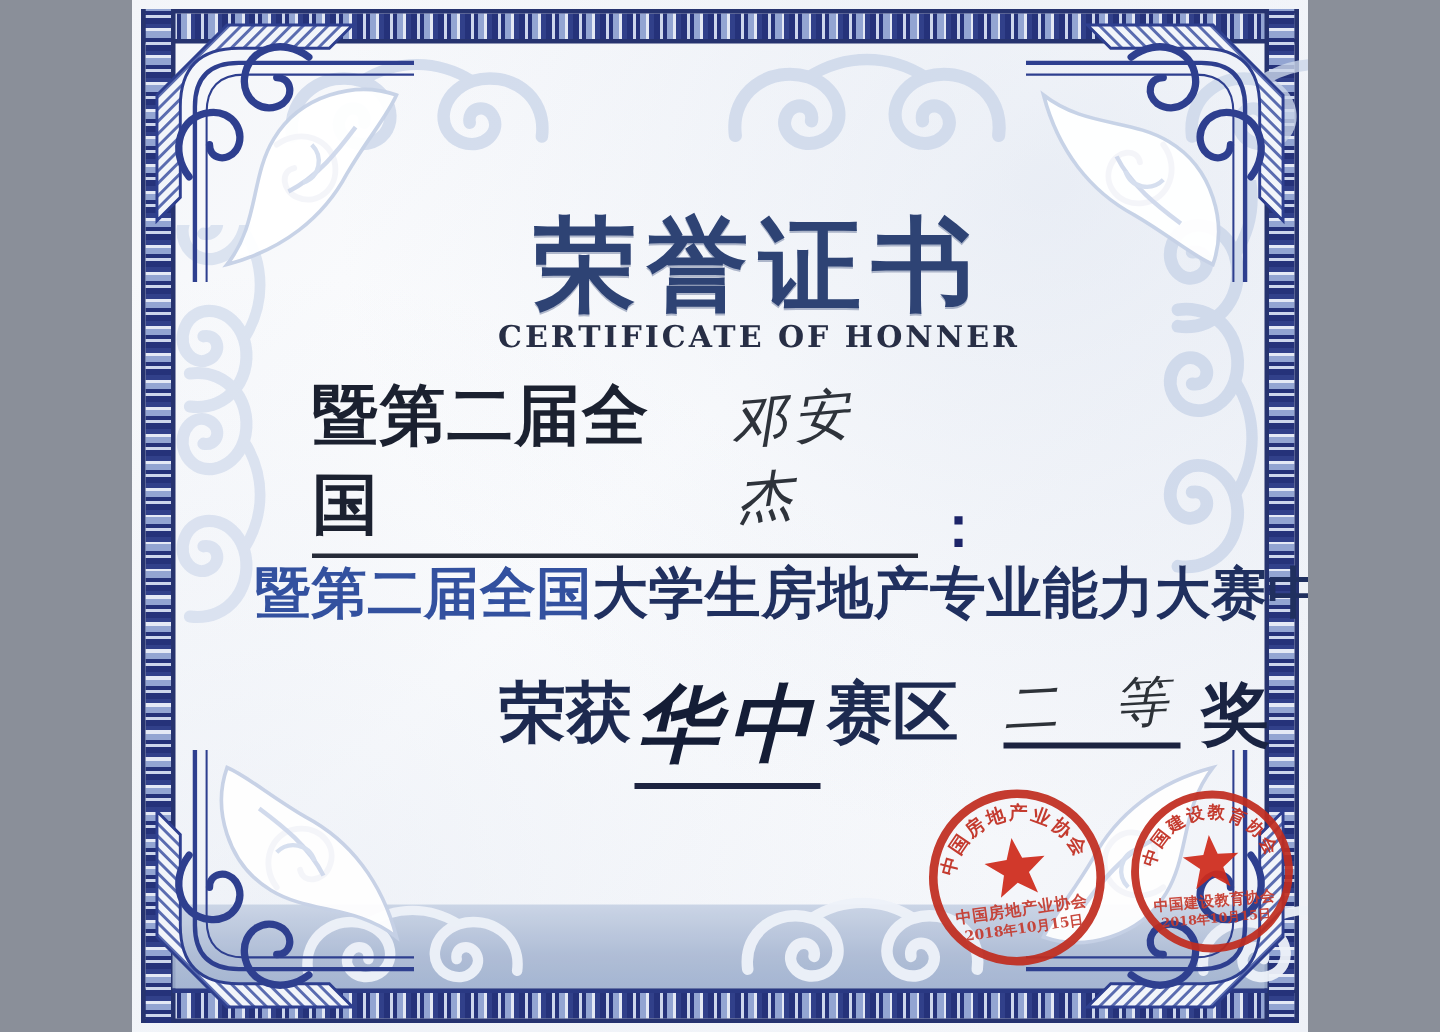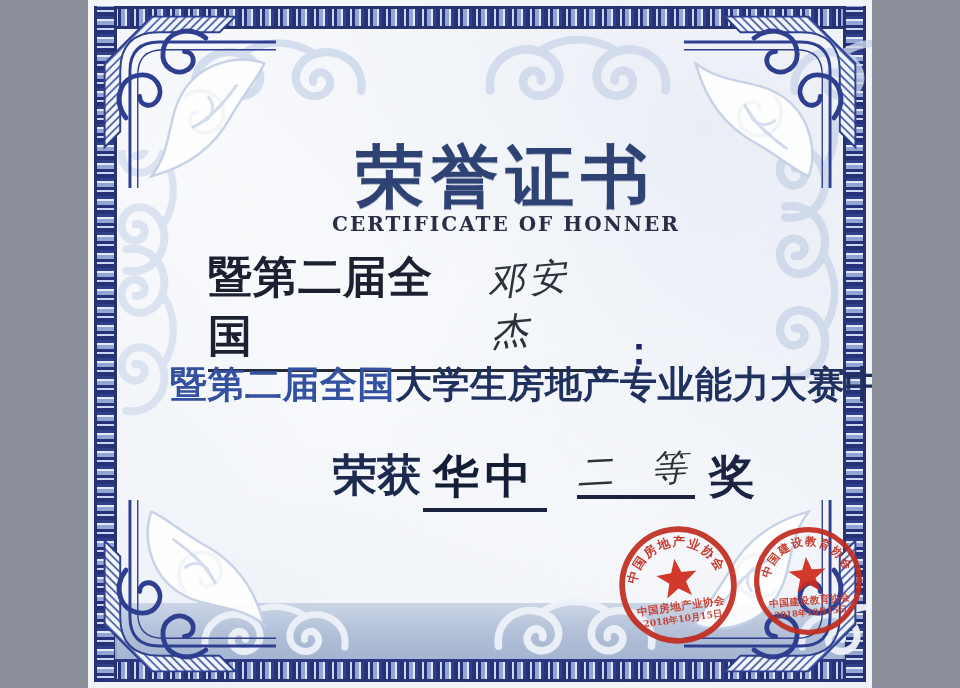--- a/index.html
+++ b/index.html
@@ -66,28 +66,28 @@
   }
   .school{font-size:44px;font-weight:600;color:#1b2130;letter-spacing:1px;}
   .hand{font-style:italic;font-weight:400;}
   .signature{
     font-size:37px;color:#2e333b;margin-left:18px;letter-spacing:5px;
     display:inline-block;transform:rotate(-5deg) translateY(-2px);
   }
   .colon{font-size:38px;font-weight:700;color:#1c2468;margin-left:8px;line-height:1.1;}
   .bodyline{position:absolute;white-space:nowrap;font-weight:600;font-size:37px;letter-spacing:.5px;}
   .body1{top:318px;left:97px;}
-  .body2{top:360px;left:82px;}
+  .body2{top:371px;left:82px;}
   .lead{color:#33519f;}
   .rest{color:#20305f;}
   .award-row{position:absolute;top:446px;left:245px;display:flex;align-items:flex-start;white-space:nowrap;}
   .award-text{font-size:44px;font-weight:700;color:#1d2a50;}
   .blank{border-bottom:4px solid #1c2340;text-align:center;}
   .blank-region{width:124px;margin-left:2px;}
-  .region-text{font-size:46px;font-weight:800;color:#141d36;letter-spacing:6px;}
+  .region-text{font-size:56px;font-weight:800;color:#141d36;letter-spacing:6px;font-style:italic;}
   .label-region{margin-left:4px;}
   .blank-grade{width:118px;margin-left:30px;}
   .grade-text{font-size:36px;color:#2d3238;letter-spacing:13px;display:inline-block;transform:rotate(-3deg);}
   .award-suffix{font-size:46px;font-weight:700;color:#1a2442;margin-left:14px;}
   
   .seal{position:absolute;z-index:5;opacity:.93;}
   .seal-1{left:528px;top:523px;width:124px;height:124px;transform:rotate(-8deg);}
   .seal-2{left:663px;top:524px;width:114px;height:114px;transform:rotate(-5deg);}
   .seal-3{left:791px;top:518px;width:120px;height:120px;transform:rotate(-9deg);}
   .seal text{font-family:"DejaVu Serif","Liberation Serif",serif;}
@@ -182,20 +182,21 @@
 
     <div class="bodyline body2">
       <span class="lead">暨第二届全国</span><span class="rest">大学生房地产专业能力大赛中</span>
     </div>
 
     <div class="award-row">
       <span class="award-text">荣获</span>
       <span class="blank blank-region">
         <span class="region-text">华中</span>
       </span>
+      <span class="award-text label-region">赛区</span>
       <span class="blank blank-grade">
         <span class="hand grade-text">二 等</span>
       </span>
       <span class="award-suffix">奖</span>
     </div>
   </div>
 
   <svg class="seal seal-1" viewBox="0 0 140 140">
     <defs>
         <path id="arcT0" d="M22,74 A48,48 0 0 1 118,74"></path>

